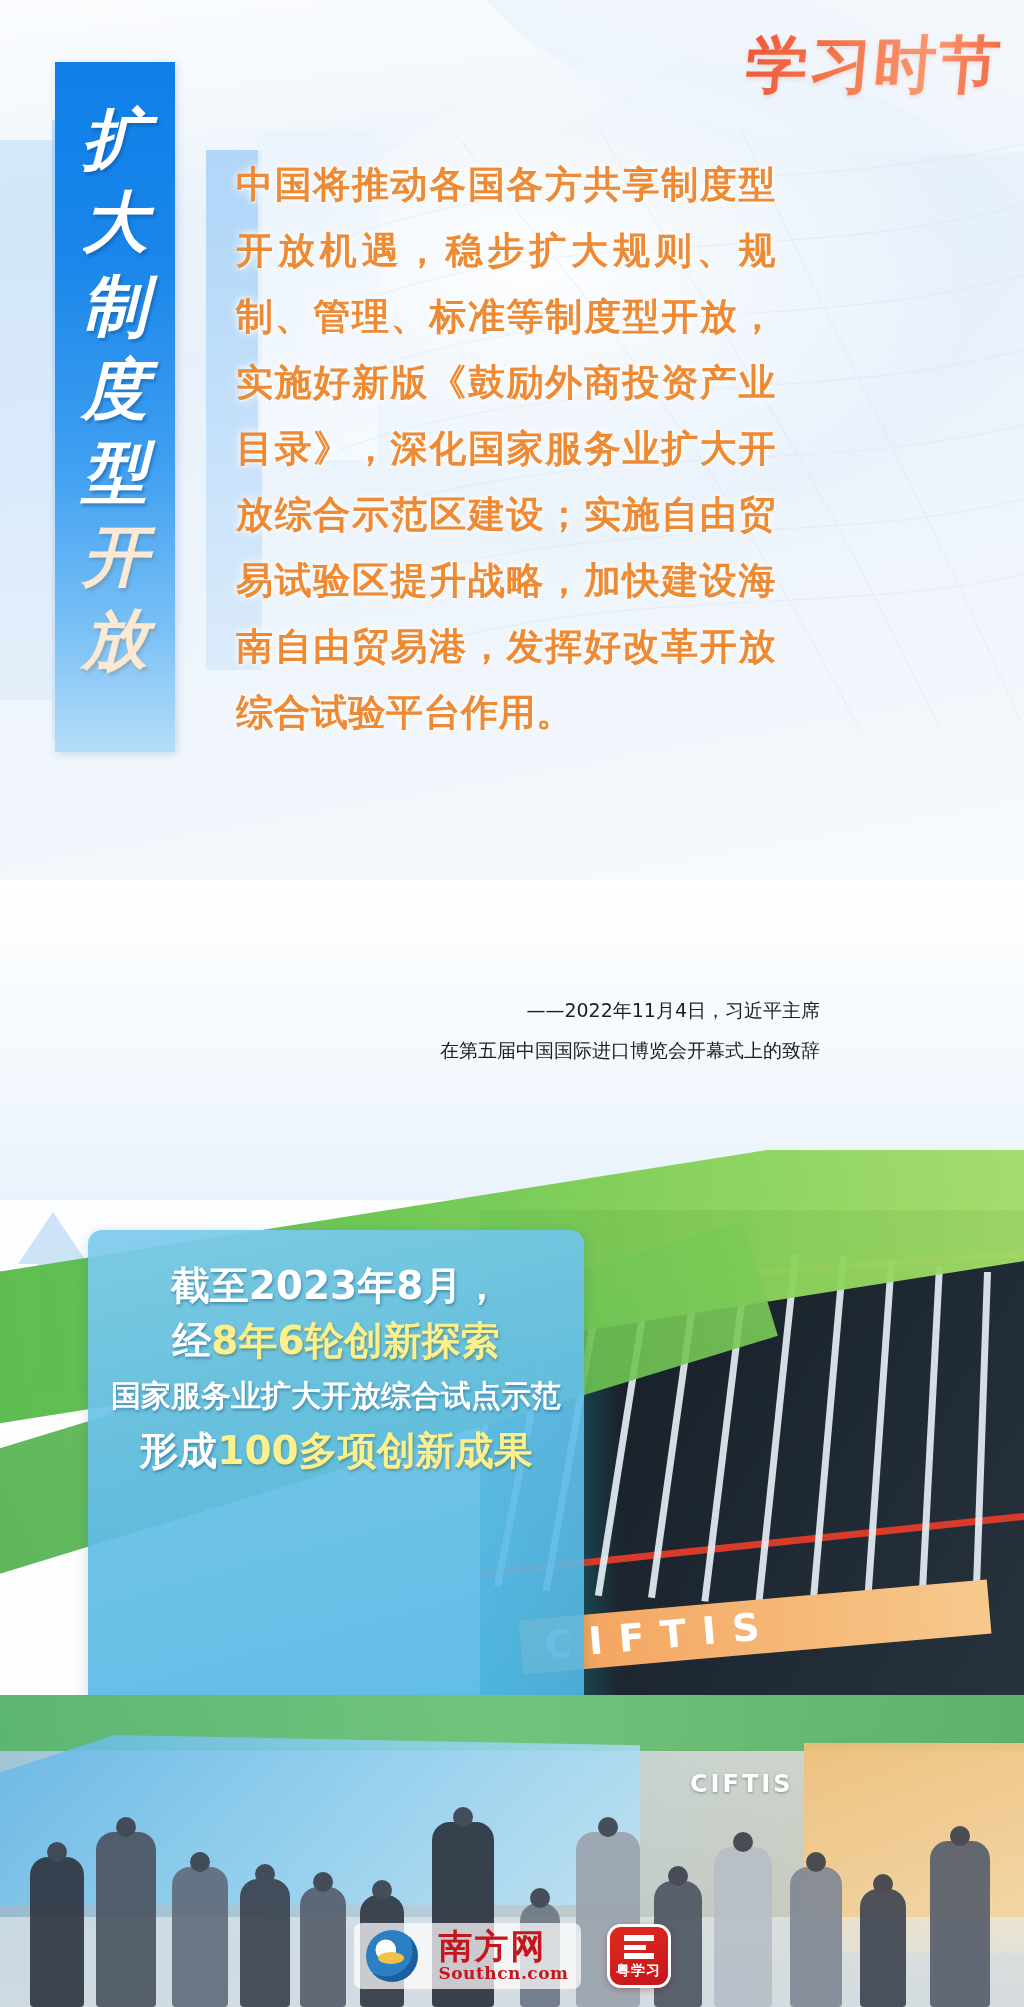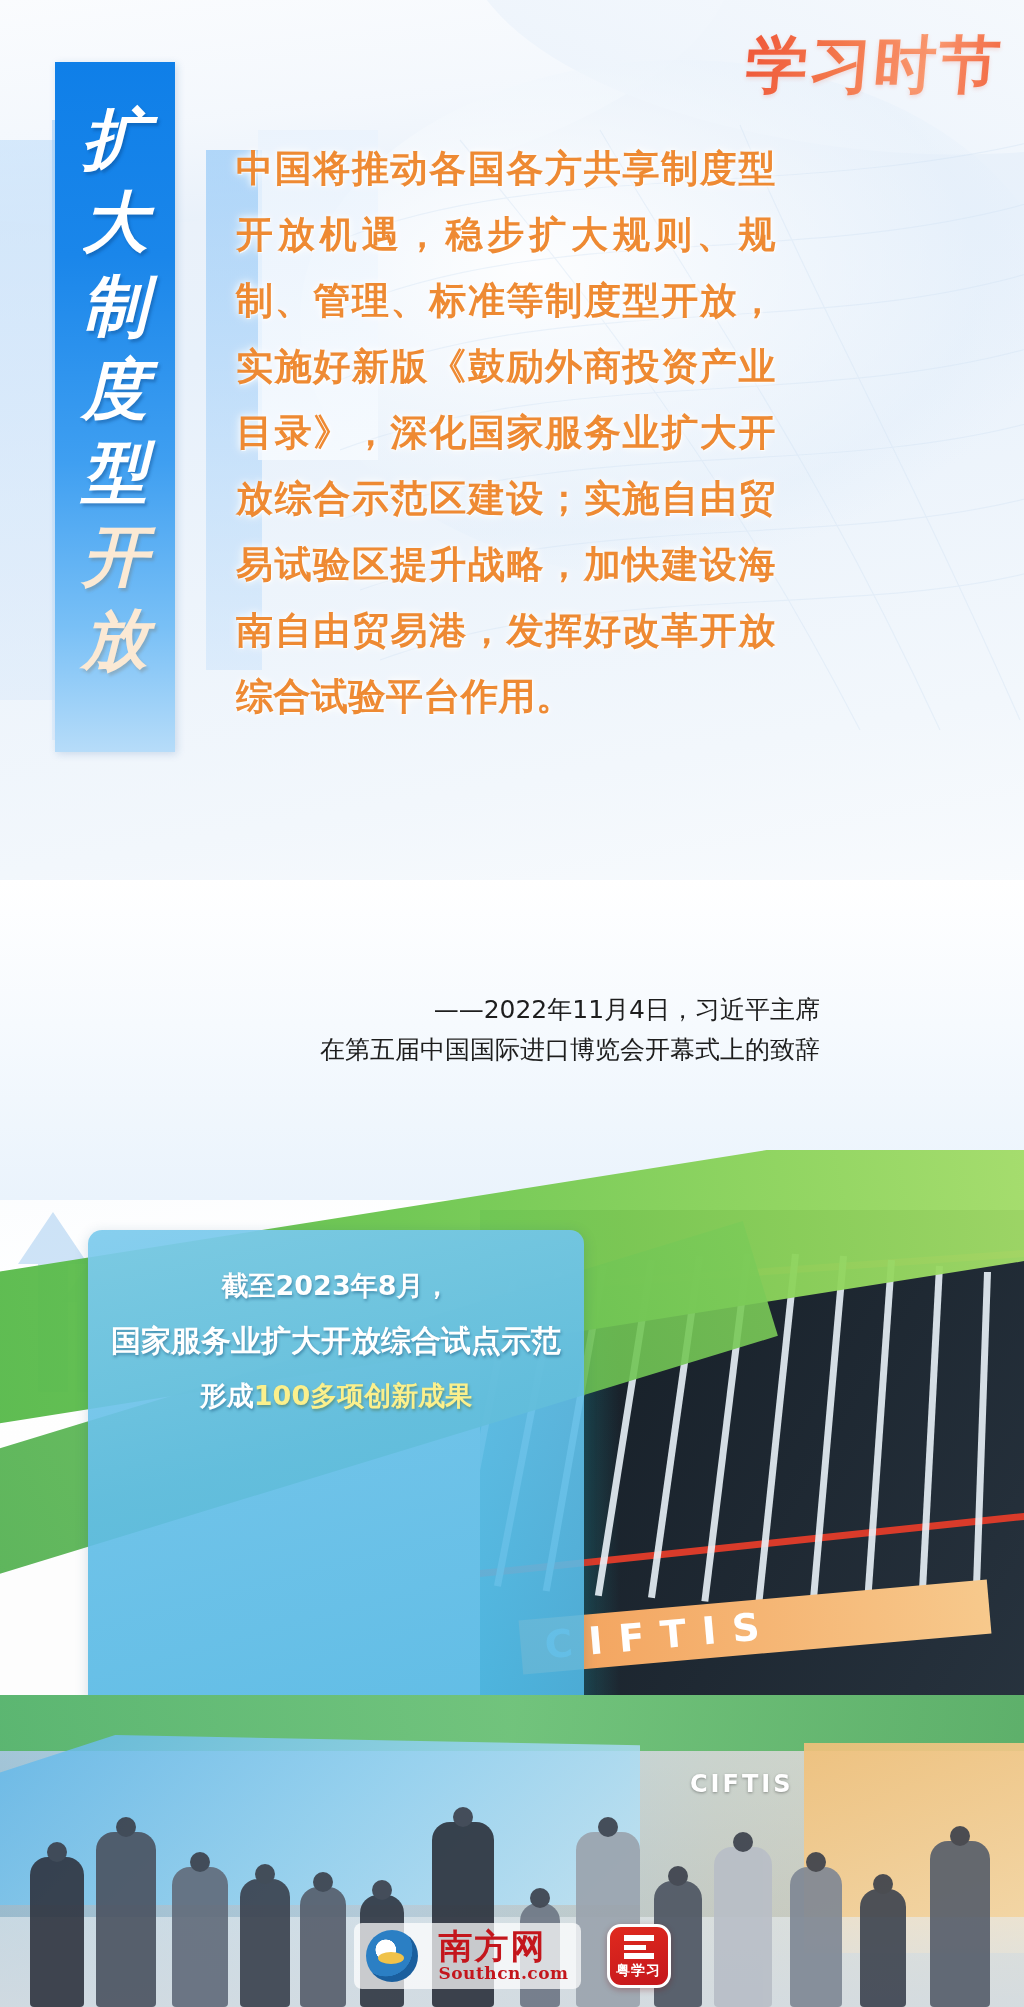--- a/index.html
+++ b/index.html
@@ -87,40 +87,40 @@
     margin-bottom:16px;
     font-style:italic;
   }
   .vbanner .vchar.warm{
     color:#fbe9d4;
     text-shadow:2px 3px 3px rgba(120,80,40,.22);
   }
 
   
   .quote{
-    position:absolute; left:236px; top:136px; width:540px;
+    position:absolute; left:236px; top:152px; width:540px;
   }
   .quote p{
     font-family:"DejaVu Sans","Liberation Sans",sans-serif;
     font-size:37px; line-height:66px;
     font-weight:bold;
     color:#ee8a33;
     letter-spacing:.5px;
     text-align:justify;
     text-shadow:
       0 0 6px rgba(255,255,255,.95),
       0 0 12px rgba(255,255,255,.85),
       1px 1px 0 rgba(255,255,255,.7);
   }
   .attrib{
     position:absolute; left:180px; top:990px; width:640px;
     text-align:right;
     font-family:"DejaVu Sans","Liberation Sans",sans-serif;
     color:#1d1d1d;
-    font-size:25px;
+    font-size:19px;
     line-height:40px;
   }
 
   
   .lower{
     position:absolute; left:0; top:1150px; width:1024px; height:857px;
     overflow:hidden;
   }
   .photo-hall{
     position:absolute; left:480px; top:60px; width:544px; height:510px;
@@ -169,21 +169,21 @@
     background:linear-gradient(165deg, rgba(126,203,237,.93) 0%, rgba(99,190,231,.92) 45%, rgba(80,182,227,.9) 100%);
     border-radius:14px;
     box-shadow:0 3px 14px rgba(20,70,110,.18);
     padding:28px 18px 20px;
     text-align:center;
     overflow:hidden;
   }
   .info-card .ln{
     font-family:"DejaVu Sans","Liberation Sans",sans-serif;
     font-weight:bold;
-    font-size:27px;
+    font-size:39px;
     line-height:55px;
     color:#ffffff;
     text-shadow:1px 2px 3px rgba(15,70,110,.45);
     white-space:nowrap;
   }
   .info-card .ln.sm{ font-size:30px; }
   .hl{ color:#fbf08c; text-shadow:1px 2px 3px rgba(60,80,20,.4); }
 
   
   .crowd{
@@ -361,20 +361,21 @@
       <div class="hall-beam" style="left:456px; top:56px;  height:330px; transform:rotate(3deg);"></div>
       <div class="hall-beam" style="left:504px; top:62px;  height:320px; transform:rotate(2deg);"></div>
       <div class="ciftis-banner">CIFTIS</div>
     </div>
 
     <div class="green-ribbon"></div>
     <div class="green-ribbon2"></div>
 
     <div class="info-card">
       <div class="ln"><span>截至2023年8月，</span></div>
+      <div class="ln"><span>经</span><span class="hl">8年6轮创新探索</span></div>
       <div class="ln sm"><span>国家服务业扩大开放综合试点示范</span></div>
       <div class="ln"><span>形成</span><span class="hl">100多项创新成果</span></div>
     </div>
 
     <div class="crowd">
       <div class="crowd-top-green"></div>
       <div class="crowd-wall"></div>
       <div class="crowd-orange"></div>
       <div class="ciftis-small">CIFTIS</div>
       <div class="floor"></div>

